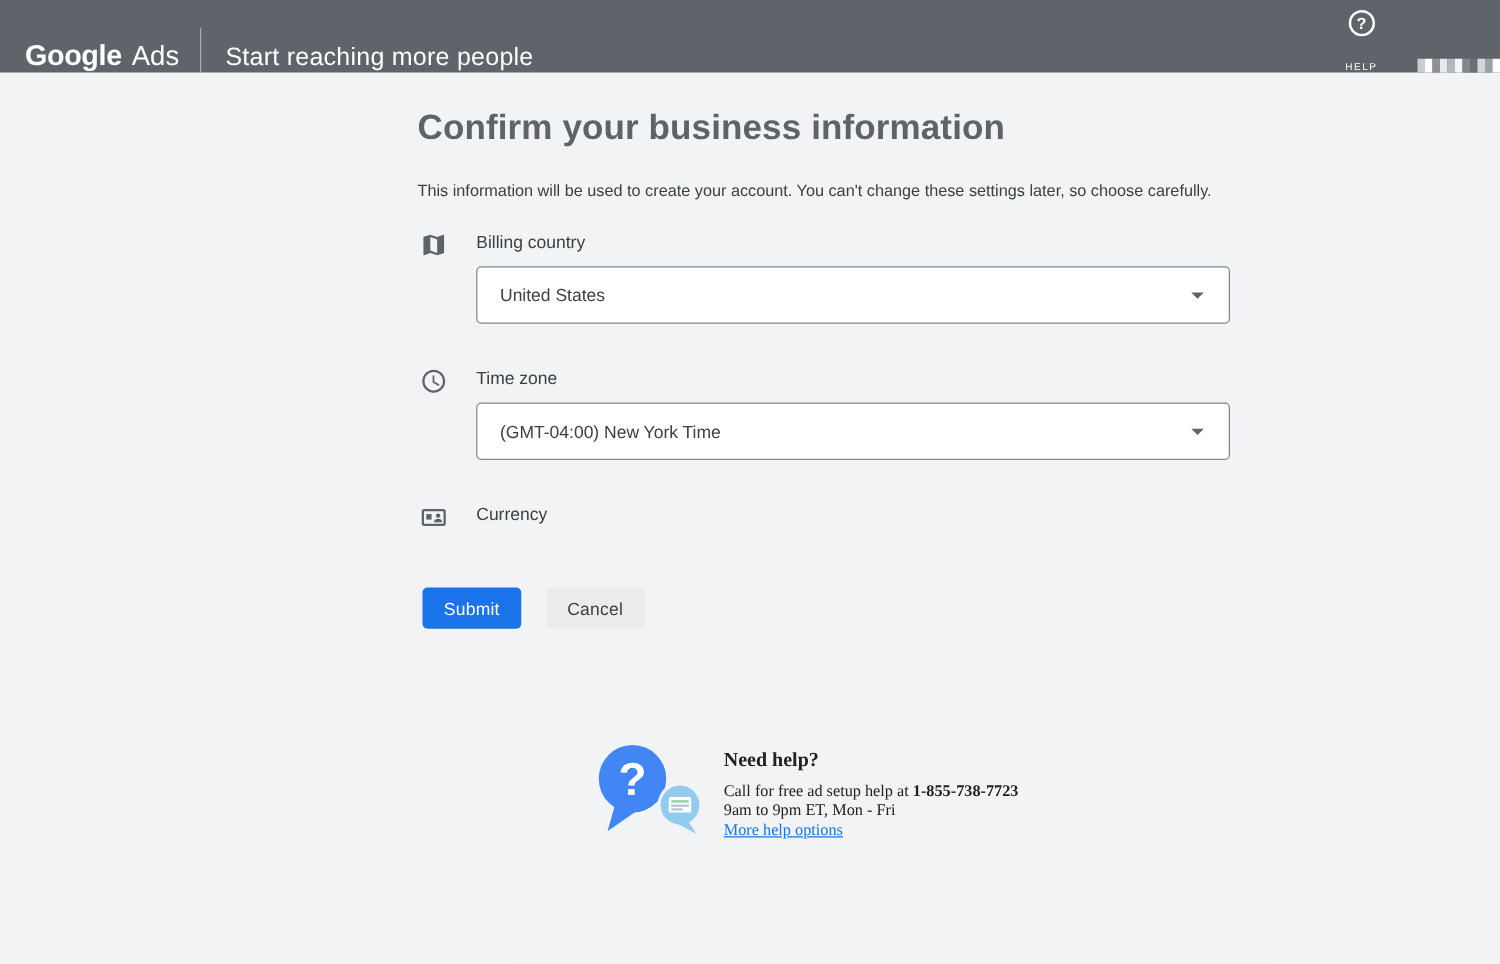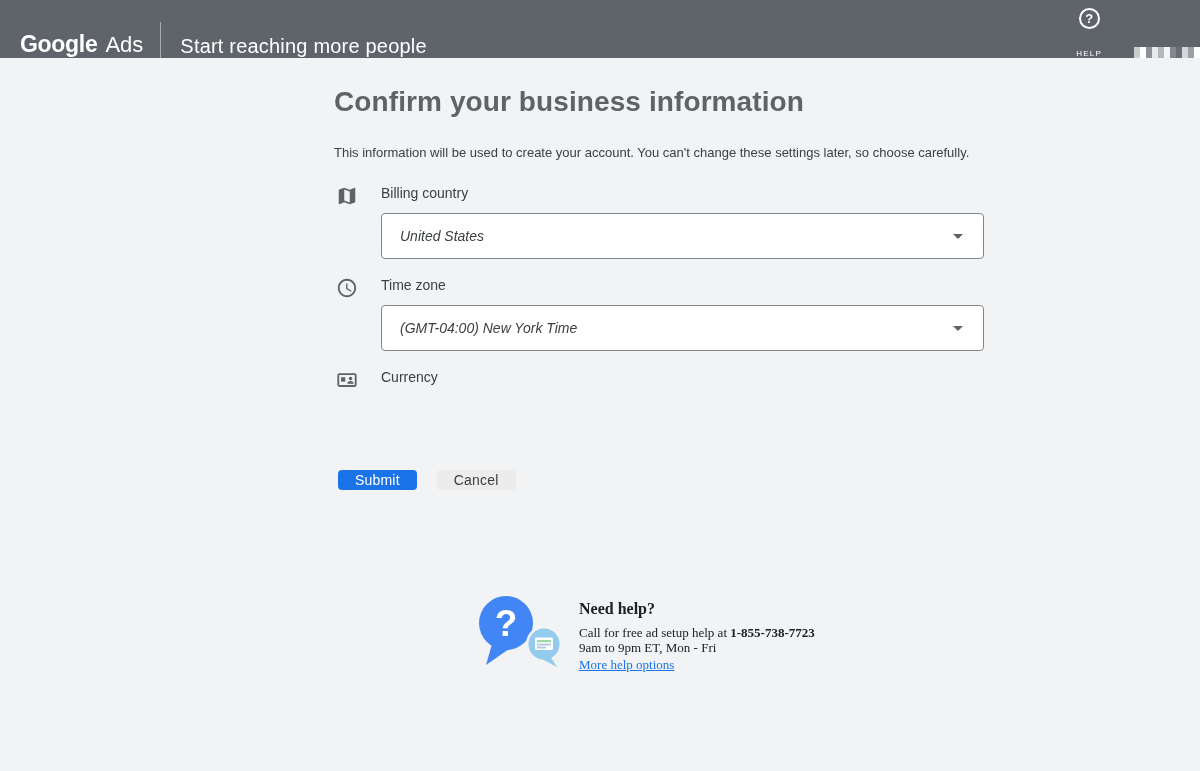--- a/index.html
+++ b/index.html
@@ -55,46 +55,46 @@
   .page-title {
     position:absolute; left:334px; top:86px;
     font-size:28px; font-weight:700; color:#5f6368; letter-spacing:0.1px;
   }
   .page-desc {
     position:absolute; left:334px; top:145px;
     font-size:13px; color:#3c4043;
   }
 
   .form-area { position:absolute; left:334px; top:185px; width:660px; }
-  .field-row { position:relative; padding-left:47px; margin-bottom:18px; }
+  .field-row { position:relative; padding-left:47px; margin-bottom:35px; }
   .field-icon {
     position:absolute; left:2px; top:0; width:22px; height:22px; color:#5f6368;
   }
   .field-icon svg { width:22px; height:22px; display:block; fill:currentColor; }
   .field-label {
     font-size:14px; color:#3c4043; height:16px; line-height:16px;
     margin-bottom:12px;
   }
   .select-box {
     width:603px; height:46px; background:#fff;
     border:1px solid #80868b; border-radius:4px;
     display:flex; align-items:center; justify-content:space-between;
-    padding:0 20px 0 18px; cursor:pointer;font-style:italic;
+    padding:0 20px 0 18px; cursor:pointer;
   }
   .select-value { font-size:14px; color:#3c4043; }
   .caret {
     width:0; height:0; border-left:5px solid transparent;
     border-right:5px solid transparent; border-top:5px solid #5f6368;
   }
 
   .buttons-row {
     position:absolute; left:338px; top:470px; display:flex; gap:20px;
   }
   .btn {
-    height:20px; padding:0 17px; border:none; border-radius:4px;
+    height:33px; padding:0 17px; border:none; border-radius:4px;
     font-family:"Liberation Sans", sans-serif;
     font-size:14px; font-weight:500; cursor:pointer; letter-spacing:0.2px;
   }
   .btn-primary { background:#1a73e8; color:#fff; }
   .btn-secondary { background:#ececed; color:#3c4043;text-align:right; }
 
   
   .help-section {
     position:absolute; left:477px; top:594px;
     display:flex; align-items:flex-start;

